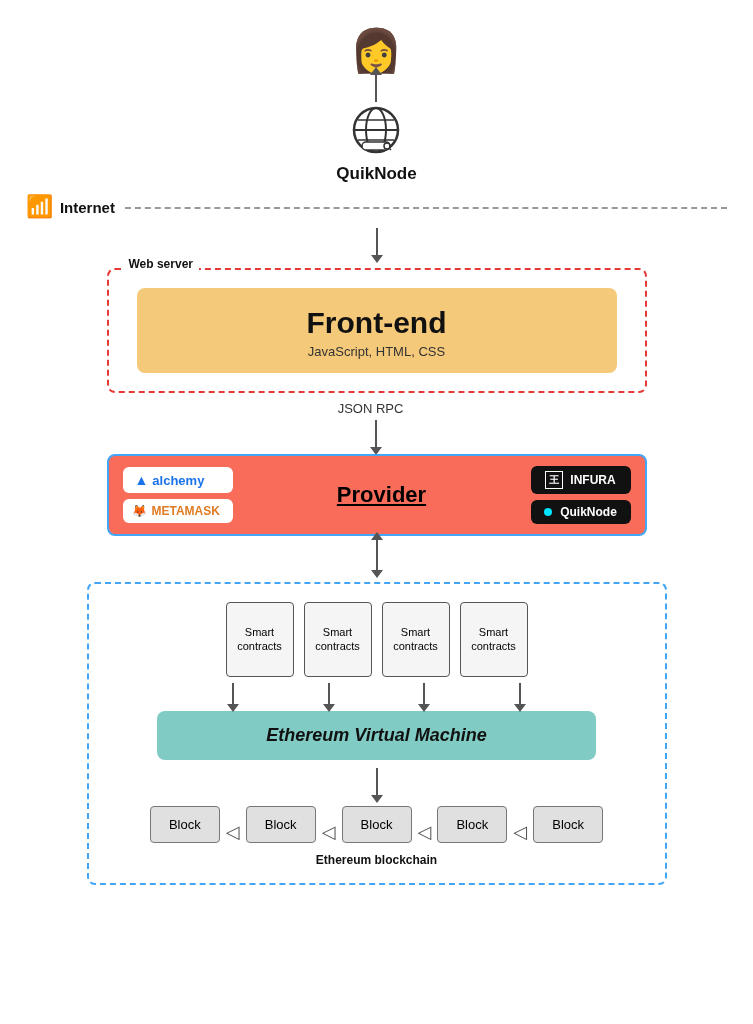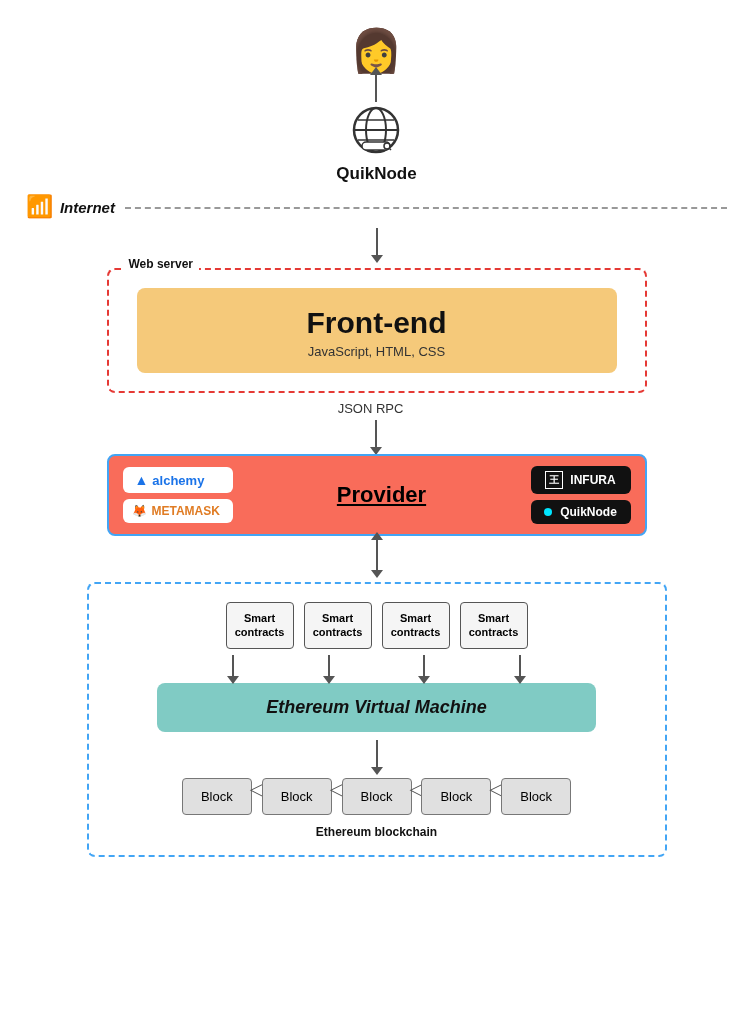--- a/index.html
+++ b/index.html
@@ -82,21 +82,20 @@
     .wifi-icon {
       font-size: 22px;
       margin-right: 6px;
     }
     .internet-label {
       font-size: 15px;
       font-weight: bold;
       color: #111;
       margin-right: 10px;
       white-space: nowrap;
-      font-style: italic;
     }
     .dashed-line {
       flex: 1;
       border-top: 2px dashed #999;
       margin-top: 1px;
     }
 
     
     .webserver-box {
       border: 2px dashed #e53935;
@@ -266,47 +265,47 @@
     .smart-contracts-row {
       display: flex;
       gap: 10px;
       margin-bottom: 6px;
       justify-content: center;
     }
     .smart-contract-box {
       border: 1.5px solid #555;
       border-radius: 4px;
       background: #f5f5f5;
-      padding: 8px 8px;
+      padding: 22px 8px;
       font-size: 11px;
       text-align: center;
       line-height: 1.3;
       min-width: 68px;
-      font-weight: bold;
     }
 
     
     .evm-box {
       background: #80cbc4;
       border-radius: 8px;
       padding: 14px 28px;
       font-size: 18px;
       font-weight: bold;
       color: #111;
       text-align: center;
       width: 80%;
       margin: 2px 0;
       font-style: italic;
     }
 
     
     .blocks-row {
       display: flex;
+      gap: 8px;
       margin-top: 4px;
-      align-items: flex-start;
+      align-items: flex-end;
       justify-content: center;
     }
     .block-box {
       border: 1.5px solid #777;
       border-radius: 4px;
       background: #e0e0e0;
       padding: 10px 12px;
       font-size: 13px;
       text-align: center;
       min-width: 70px;

